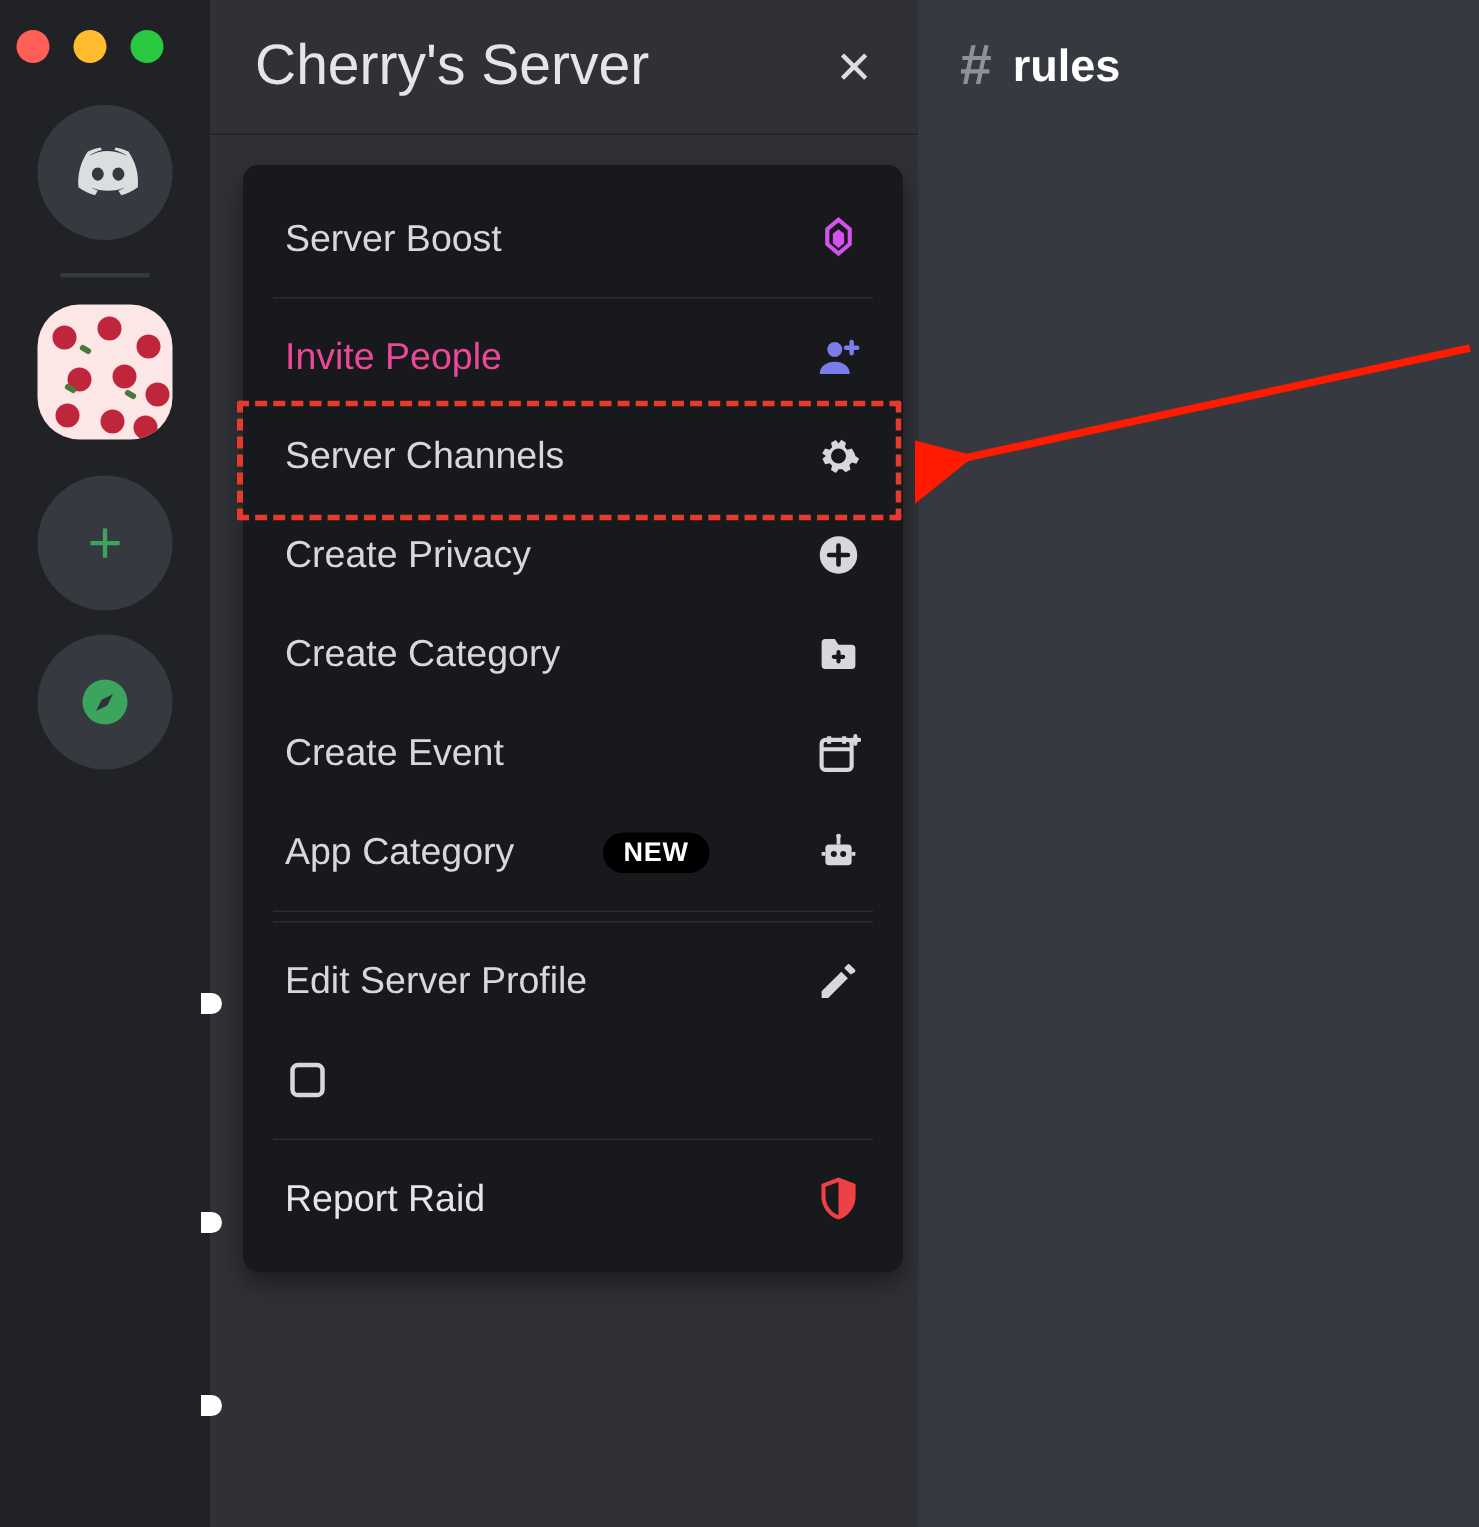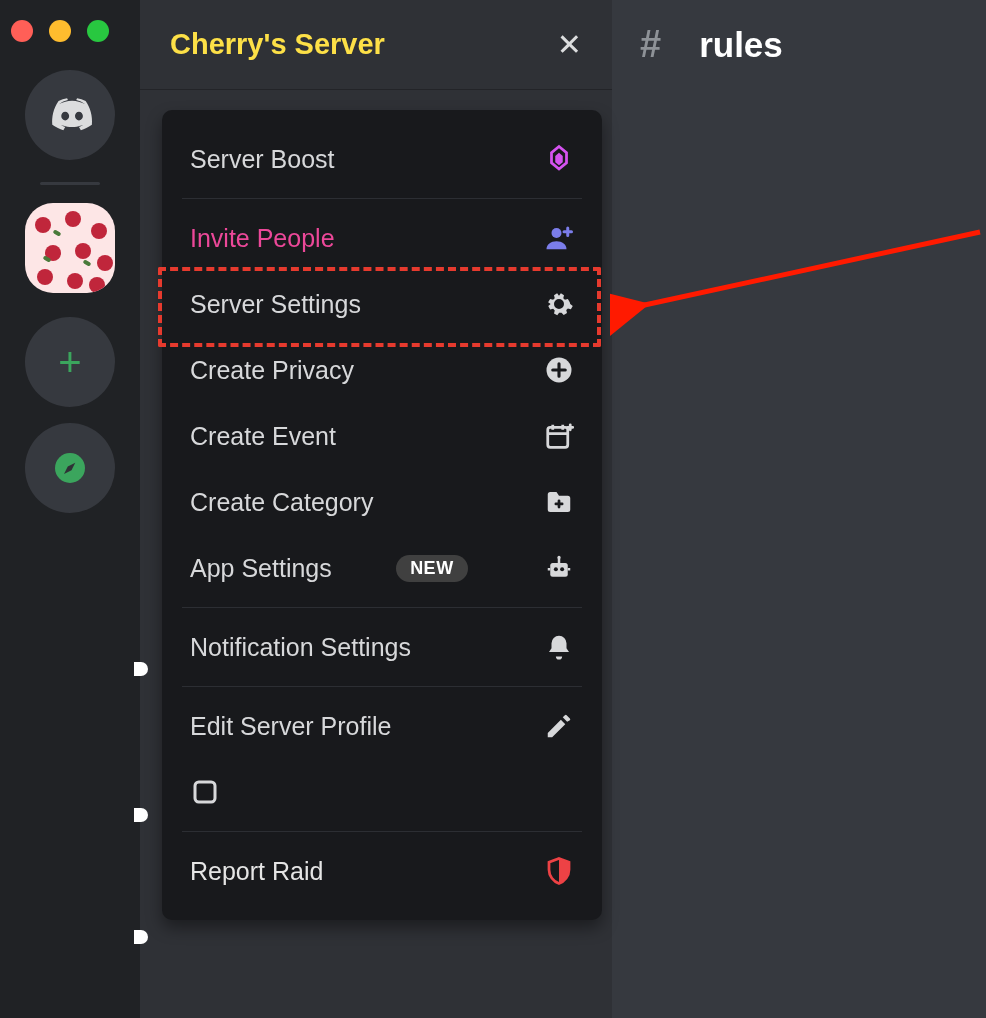--- a/index.html
+++ b/index.html
@@ -69,38 +69,38 @@
   position: relative;
 }
 .server-header {
   height: 90px;
   background: #2f3136;
   border-bottom: 1px solid rgba(0,0,0,0.25);
   display: flex; align-items: center; justify-content: space-between;
   padding: 0 30px;
 }
 .server-title {
-  color: #fde047; font-weight: 700; font-size: 29px;
+  color: #e5e5e5; font-weight: 400; font-size: 38px;
 }
 .close-x { color: #dcddde; font-size: 30px; cursor: pointer; }
 
 
 .main-area {
   flex: 1;
   background: #36393f;
   display: flex; flex-direction: column;
 }
 .channel-header {
   height: 90px;
   display: flex; align-items: center;
   padding: 0 28px;
   border-bottom: 1px solid #36393f;
 }
 .hash { color: #8e9297; font-size: 38px; font-weight: 600; margin-right: 14px; }
-.channel-name { color: #ffffff; font-size: 35px; font-weight: 700; margin-left: 24px; }
+.channel-name { color: #ffffff; font-size: 30px; font-weight: 700; }
 
 
 .menu {
   position: absolute;
   left: 162px;
   top: 110px;
   width: 440px;
   background: #18191c;
   border-radius: 10px;
   padding: 16px 0;
@@ -109,21 +109,21 @@
 .menu-item {
   display: flex; align-items: center; justify-content: space-between;
   padding: 18px 28px;
   cursor: pointer;
 }
 .menu-label { color: #d7d8da; font-size: 25px; font-weight: 500; }
 .menu-item.invite .menu-label { color: #ec4899; }
 .menu-item.danger .menu-label { color: #e5e5e5; }
 .menu-right { display: flex; align-items: center; gap: 12px; }
 .new-badge {
-  background: #404040; color: #ffffff;
+  background: #000000; color: #ffffff;
   font-size: 18px; font-weight: 800;
   padding: 3px 14px; border-radius: 20px;
   letter-spacing: 0.5px;
 }
 .menu-sep {
   height: 1px;
   background: #2c2e33;
   margin: 6px 20px;
 }
 .menu-item svg { width: 30px; height: 30px; flex-shrink: 0; }
@@ -239,73 +239,67 @@
   <div class="menu-item invite">
     <span class="menu-label">Invite People</span>
     <svg viewBox="0 0 24 24">
       <circle cx="10" cy="8" r="4" fill="#7b7dea"></circle>
       <path fill="#7b7dea" d="M2 21c0-4 3.5-6.5 8-6.5s8 2.5 8 6.5z"></path>
       <path stroke="#7b7dea" stroke-width="2.4" stroke-linecap="round" d="M19 4v6M16 7h6"></path>
     </svg>
   </div>
 
   <div class="menu-item">
-    <span class="menu-label">Server Settings</span>
+    <span class="menu-label">Server Channels</span>
     <svg viewBox="0 0 24 24">
       <path fill="#d7d8da" d="M12 8a4 4 0 1 0 0 8 4 4 0 0 0 0-8zm9 4l2 1.5-1.5 2.6-2.4-.6a8 8 0 0 1-1.3 1.3l.6 2.4-2.6 1.5L14 19a8 8 0 0 1-1.9 0l-1.5 2-2.6-1.5.6-2.4a8 8 0 0 1-1.3-1.3l-2.4.6L3.4 13.5 5.3 12l-2-1.5L4.9 8l2.4.6a8 8 0 0 1 1.3-1.3L8 4.9 10.5 3.4 12 5.3l1.5-2L16 4.9l-.6 2.4a8 8 0 0 1 1.3 1.3l2.4-.6 1.5 2.6z"></path>
     </svg>
   </div>
 
   <div class="menu-item">
     <span class="menu-label">Create Privacy</span>
     <svg viewBox="0 0 24 24">
       <circle cx="12" cy="12" r="10" fill="#d7d8da"></circle>
       <path stroke="#18191c" stroke-width="2.5" stroke-linecap="round" d="M12 7v10M7 12h10"></path>
+    </svg>
+  </div>
+
+  <div class="menu-item">
+    <span class="menu-label">Create Category</span>
+    <svg viewBox="0 0 24 24">
+      <path fill="#d7d8da" d="M3 6a2 2 0 0 1 2-2h5l2 3h7a2 2 0 0 1 2 2v9a2 2 0 0 1-2 2H5a2 2 0 0 1-2-2z"></path>
+      <path stroke="#18191c" stroke-width="2.2" stroke-linecap="round" d="M12 11v5M9.5 13.5h5"></path>
     </svg>
   </div>
 
   <div class="menu-item">
     <span class="menu-label">Create Event</span>
     <svg viewBox="0 0 24 24">
       <rect x="3" y="5" width="16" height="16" rx="2" fill="none" stroke="#d7d8da" stroke-width="2.2"></rect>
       <path stroke="#d7d8da" stroke-width="2.2" d="M3 10h16M7 3v4M15 3v4"></path>
       <path stroke="#d7d8da" stroke-width="2.2" stroke-linecap="round" d="M21 3v4M19 5h4"></path>
     </svg>
   </div>
 
   <div class="menu-item">
-    <span class="menu-label">Create Category</span>
-    <svg viewBox="0 0 24 24">
-      <path fill="#d7d8da" d="M3 6a2 2 0 0 1 2-2h5l2 3h7a2 2 0 0 1 2 2v9a2 2 0 0 1-2 2H5a2 2 0 0 1-2-2z"></path>
-      <path stroke="#18191c" stroke-width="2.2" stroke-linecap="round" d="M12 11v5M9.5 13.5h5"></path>
-    </svg>
-  </div>
-
-  <div class="menu-item">
-    <span class="menu-label">App Settings</span>
+    <span class="menu-label">App Category</span>
     <div class="menu-right">
       <span class="new-badge">NEW</span>
     </div>
     <svg viewBox="0 0 24 24" style="margin-left:12px">
       <rect x="5" y="8" width="14" height="11" rx="2" fill="#d7d8da"></rect>
       <circle cx="9.5" cy="13" r="1.6" fill="#18191c"></circle>
       <circle cx="14.5" cy="13" r="1.6" fill="#18191c"></circle>
       <path stroke="#d7d8da" stroke-width="2" d="M12 8V4M3 13h2M19 13h2"></path>
       <circle cx="12" cy="3.5" r="1.3" fill="#d7d8da"></circle>
     </svg>
   </div>
 
   <div class="menu-sep"></div>
 
-  <div class="menu-item">
-    <span class="menu-label">Notification Settings</span>
-    <svg viewBox="0 0 24 24">
-      <path fill="#d7d8da" d="M12 3a6 6 0 0 0-6 6v4l-2 3h16l-2-3V9a6 6 0 0 0-6-6zm0 19a2.5 2.5 0 0 0 2.5-2.5h-5A2.5 2.5 0 0 0 12 22z"></path>
-    </svg>
-  </div>
 
 
   <div class="menu-sep"></div>
 
   <div class="menu-item">
     <span class="menu-label">Edit Server Profile</span>
     <svg viewBox="0 0 24 24">
       <path fill="#d7d8da" d="M3 17.5V21h3.5L17 10.5 13.5 7zM20.7 7.3a1 1 0 0 0 0-1.4l-2.6-2.6a1 1 0 0 0-1.4 0L15 5l3.5 3.5z"></path>
     </svg>
   </div>

